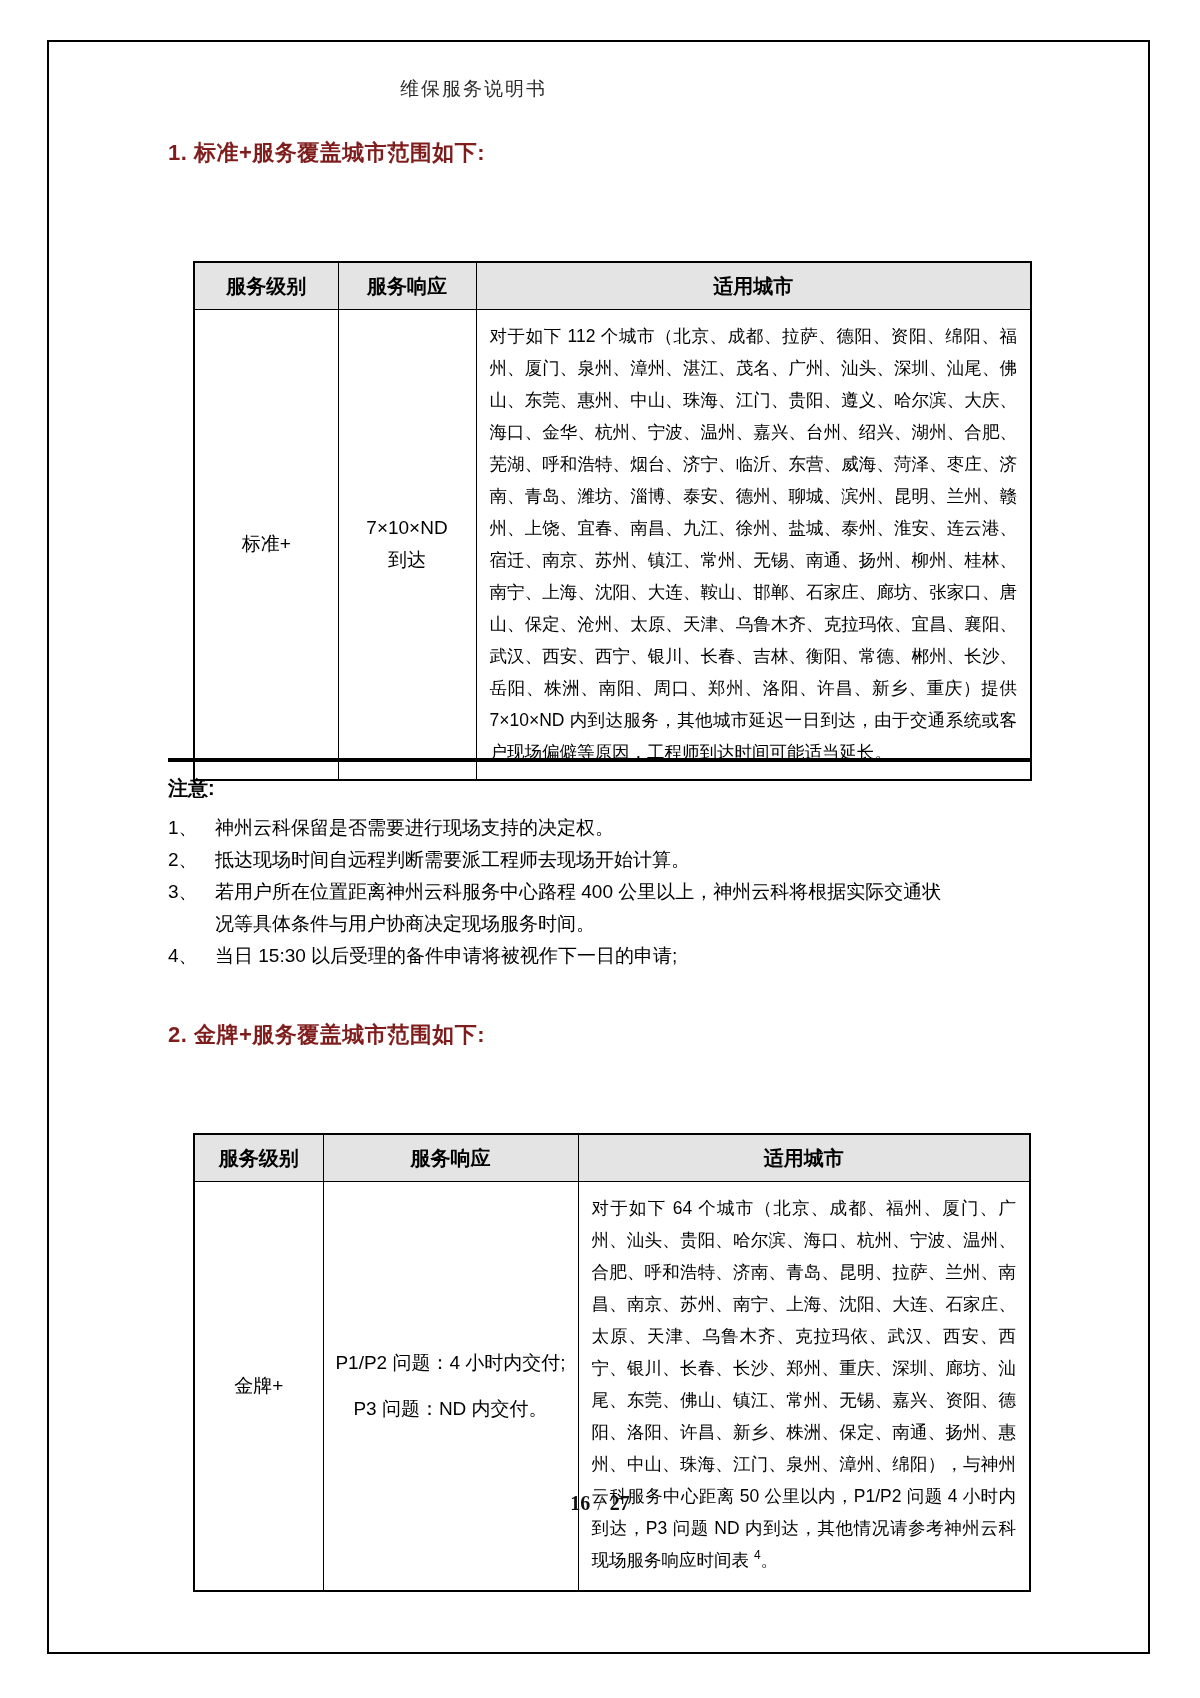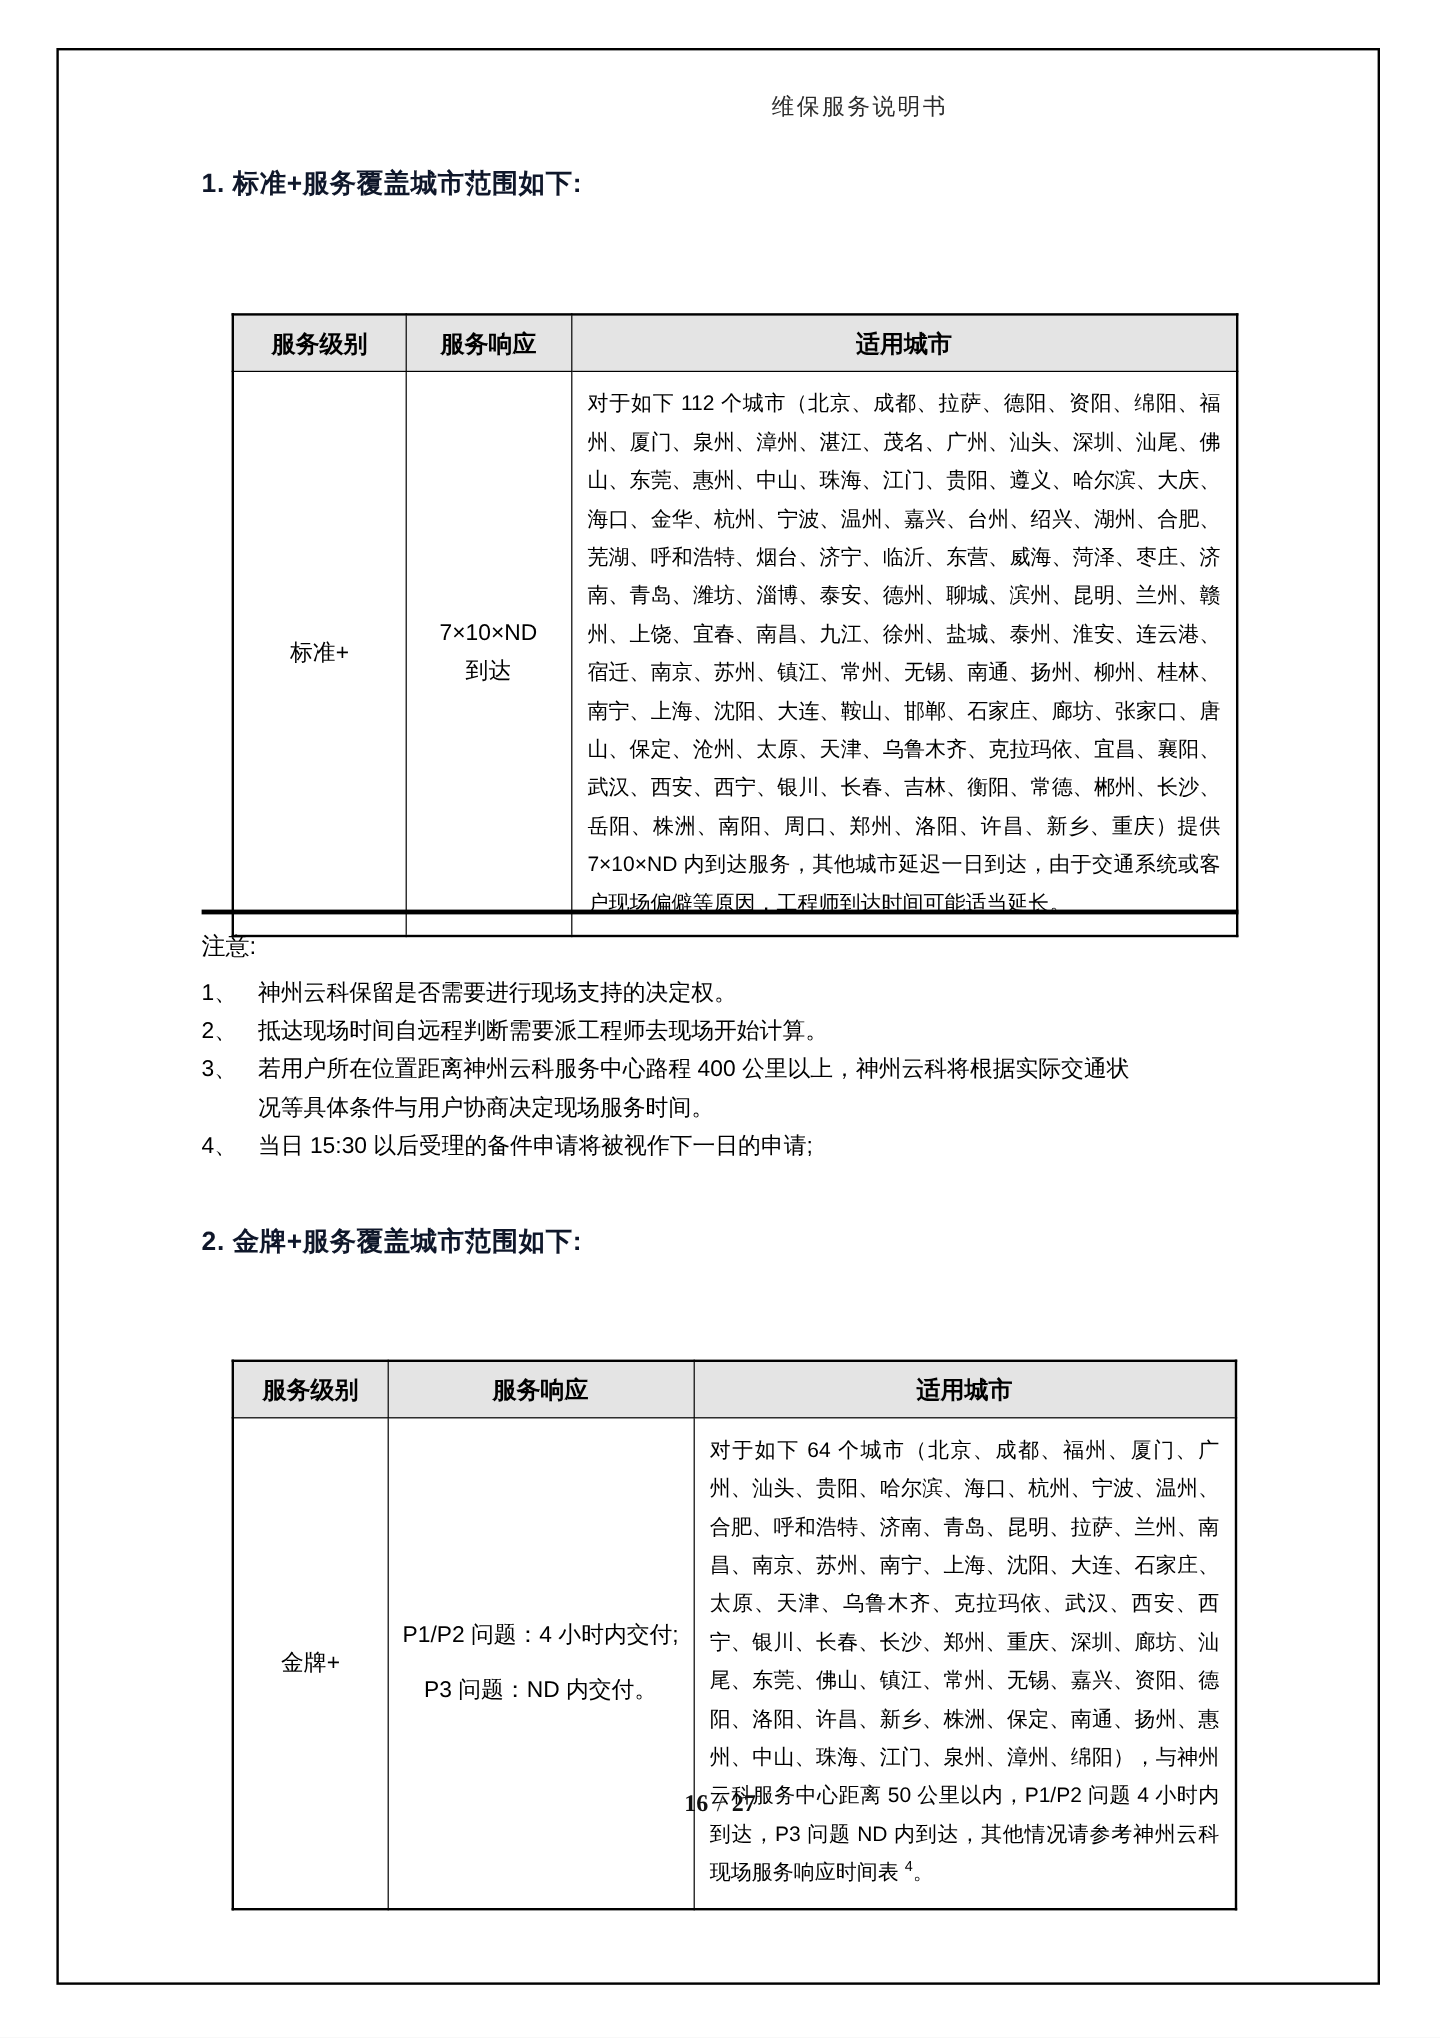--- a/index.html
+++ b/index.html
@@ -6,26 +6,26 @@
   .page{
     position:relative;width:1200px;height:1698px;background:#ffffff;
     font-family:"Liberation Sans",sans-serif;color:#000;overflow:hidden;
     outline:1px solid #d9d9d9;
   }
   .frame{
     position:absolute;left:47px;top:40px;width:1103px;height:1614px;
     border:2px solid #000;box-sizing:border-box;
   }
   .doc-header{
-    position:absolute;top:76px;left:400px;right:167px;text-align:center;
+    position:absolute;top:76px;left:400px;right:167px;text-align:left;
     font-family:"Liberation Serif",serif;font-size:19px;color:#2b2b2b;
     letter-spacing:2px;
   }
   .sec-heading{
-    position:absolute;left:168px;font-size:22px;font-weight:bold;color:#0f172a;
+    position:absolute;left:168px;font-size:22px;font-weight:bold;color:#7f1d1d;
     letter-spacing:0.5px;
   }
   .sec1-heading{top:138px;}
   .sec2-heading{top:976px;margin-top:44px;}
 
   table.svc{
     position:absolute;border-collapse:collapse;table-layout:fixed;
     border:2px solid #000;background:#fff;margin-top:45px;
   }
   .table1{left:193px;top:216px;width:837px;}
@@ -53,21 +53,21 @@
     padding:10px 13px 3px 13px;
   }
   .t1-body{height:470px;}
   .t2-body{height:409px;}
   sup.fn{vertical-align:super;font-size:12px;line-height:0;}
 
   .rule{
     position:absolute;left:168px;top:758px;width:864px;height:4px;background:#000;
   }
   .notes-heading{
-    position:absolute;left:168px;top:775px;font-size:20px;font-weight:normal;
+    position:absolute;left:168px;top:775px;font-size:20px;font-weight:bold;
   }
   .notes-list{
     position:absolute;left:168px;top:812px;width:790px;font-size:19px;line-height:32px;
   }
   .note-item{display:flex;}
   .note-num{width:47px;flex:0 0 47px;}
   .note-text{flex:1;}
 
   .page-footer{
     position:absolute;left:0;top:1492px;width:100%;text-align:center;

